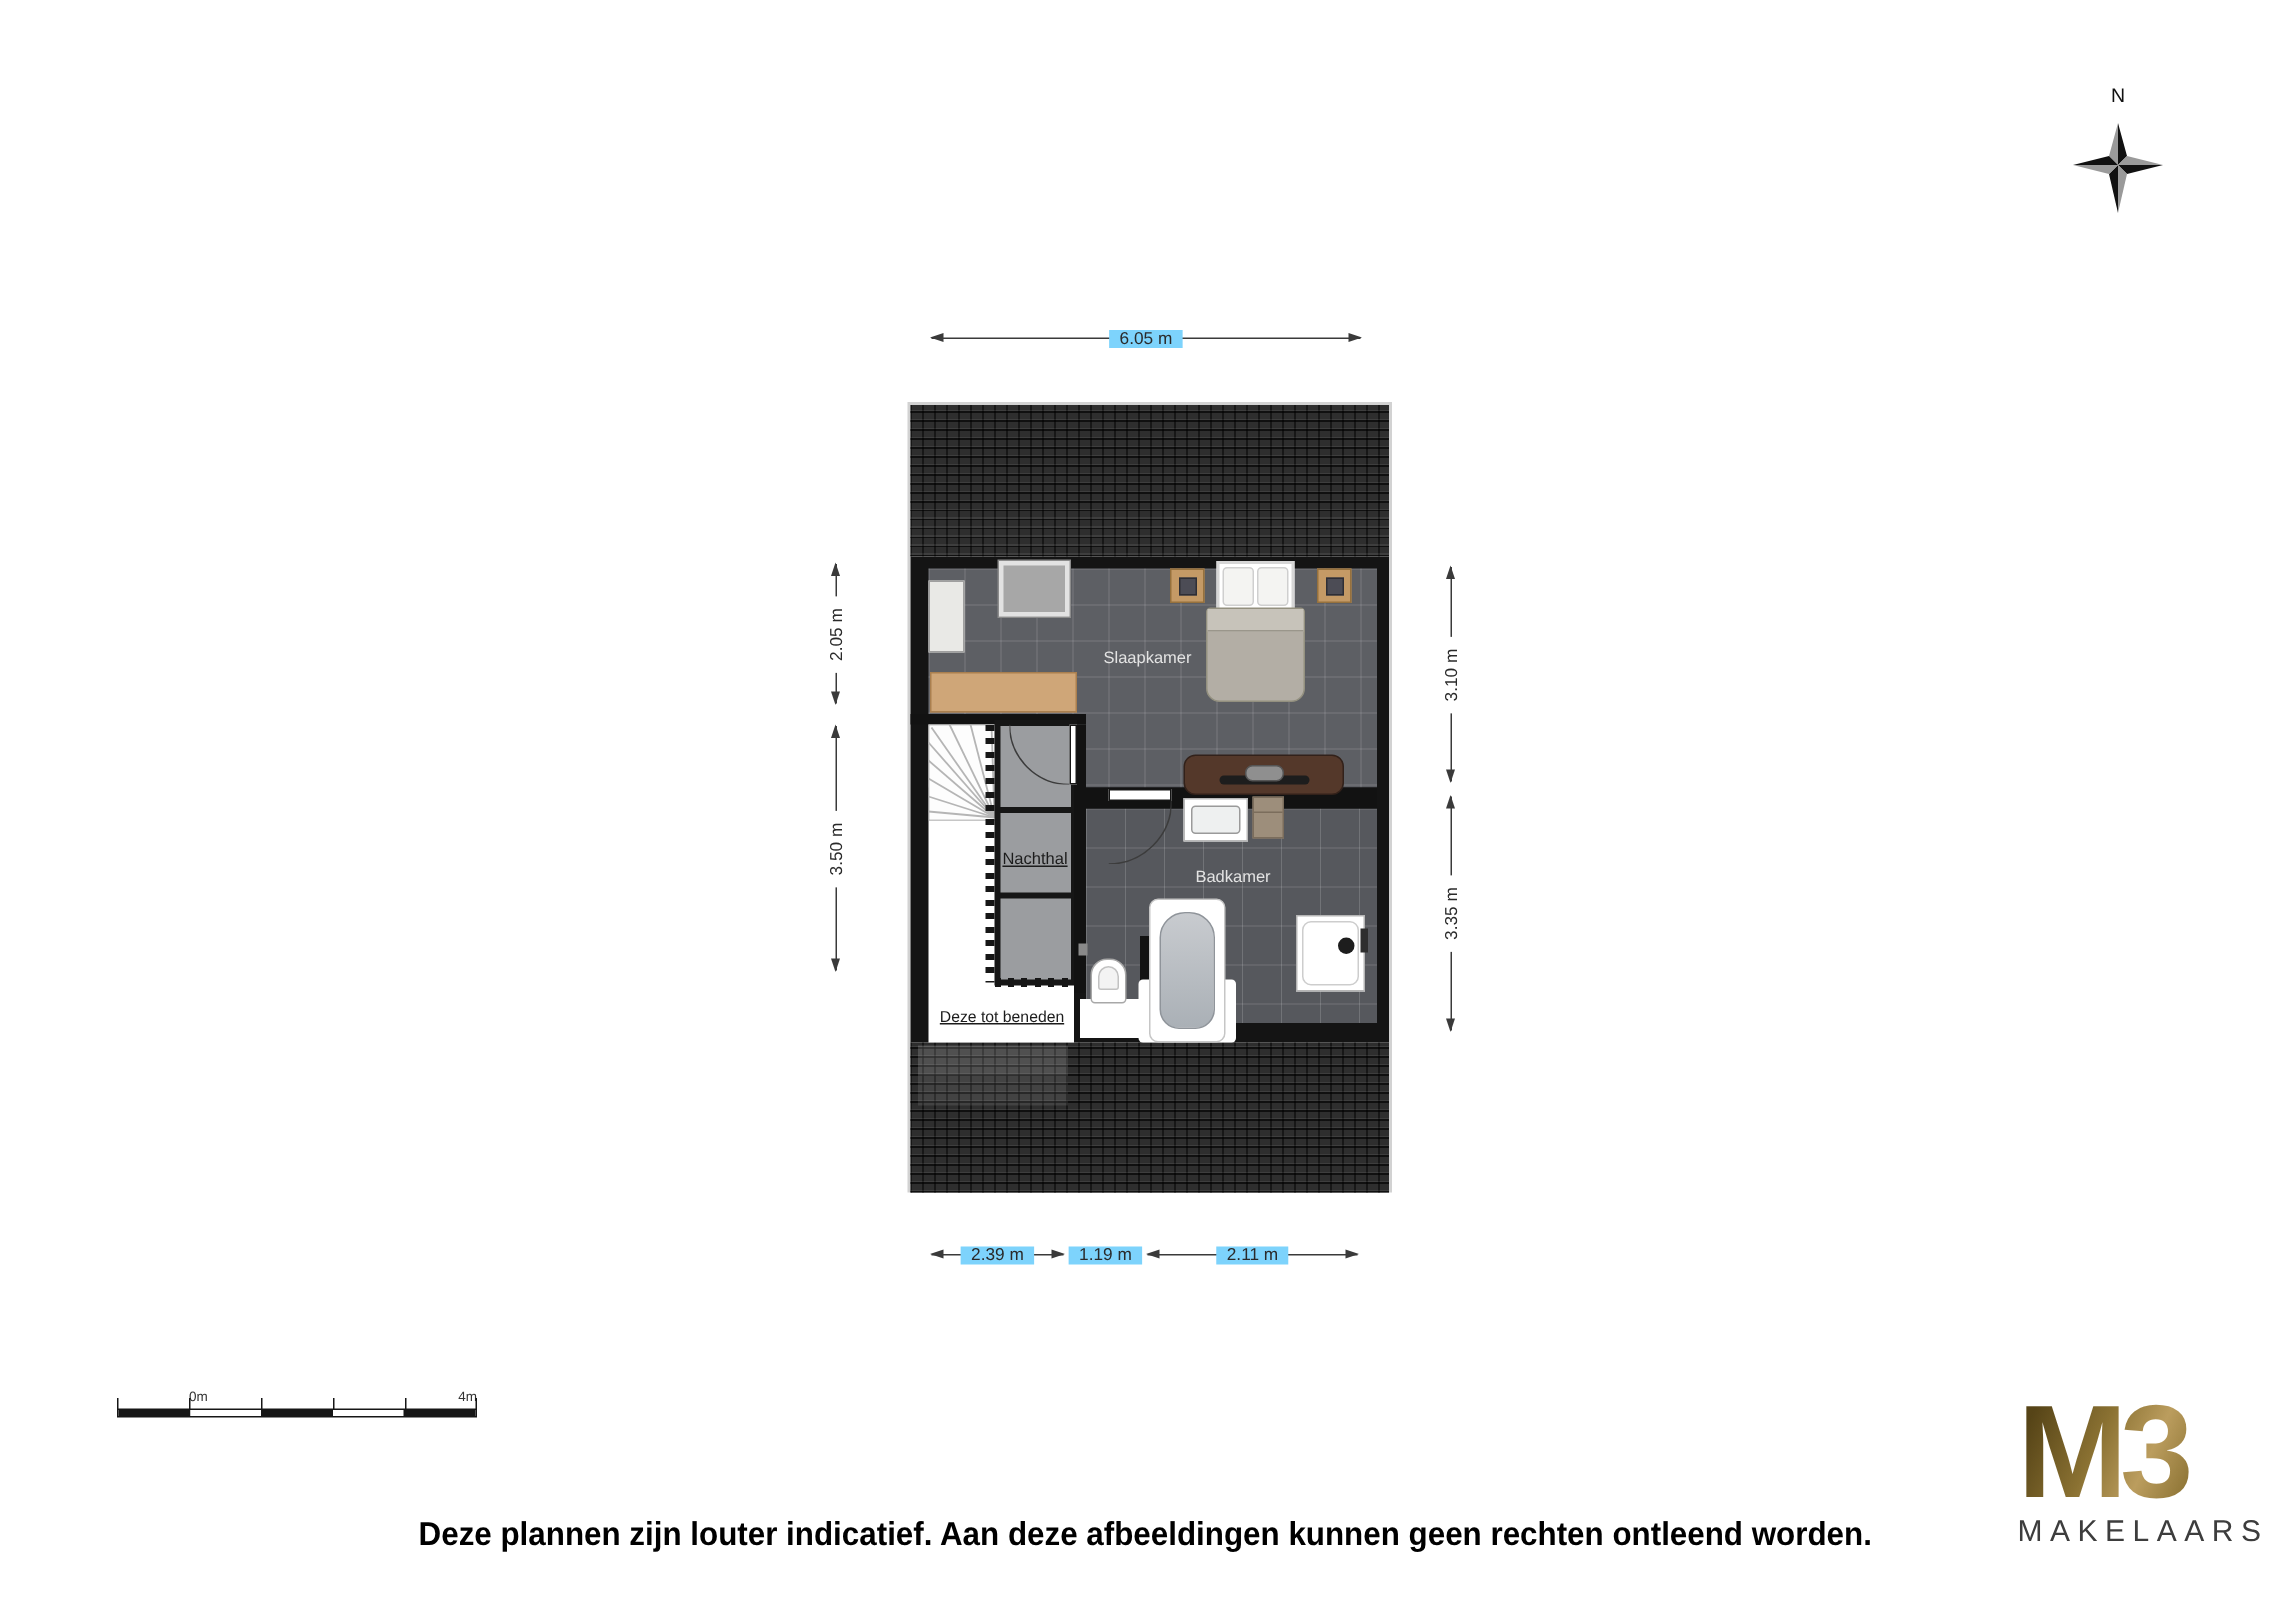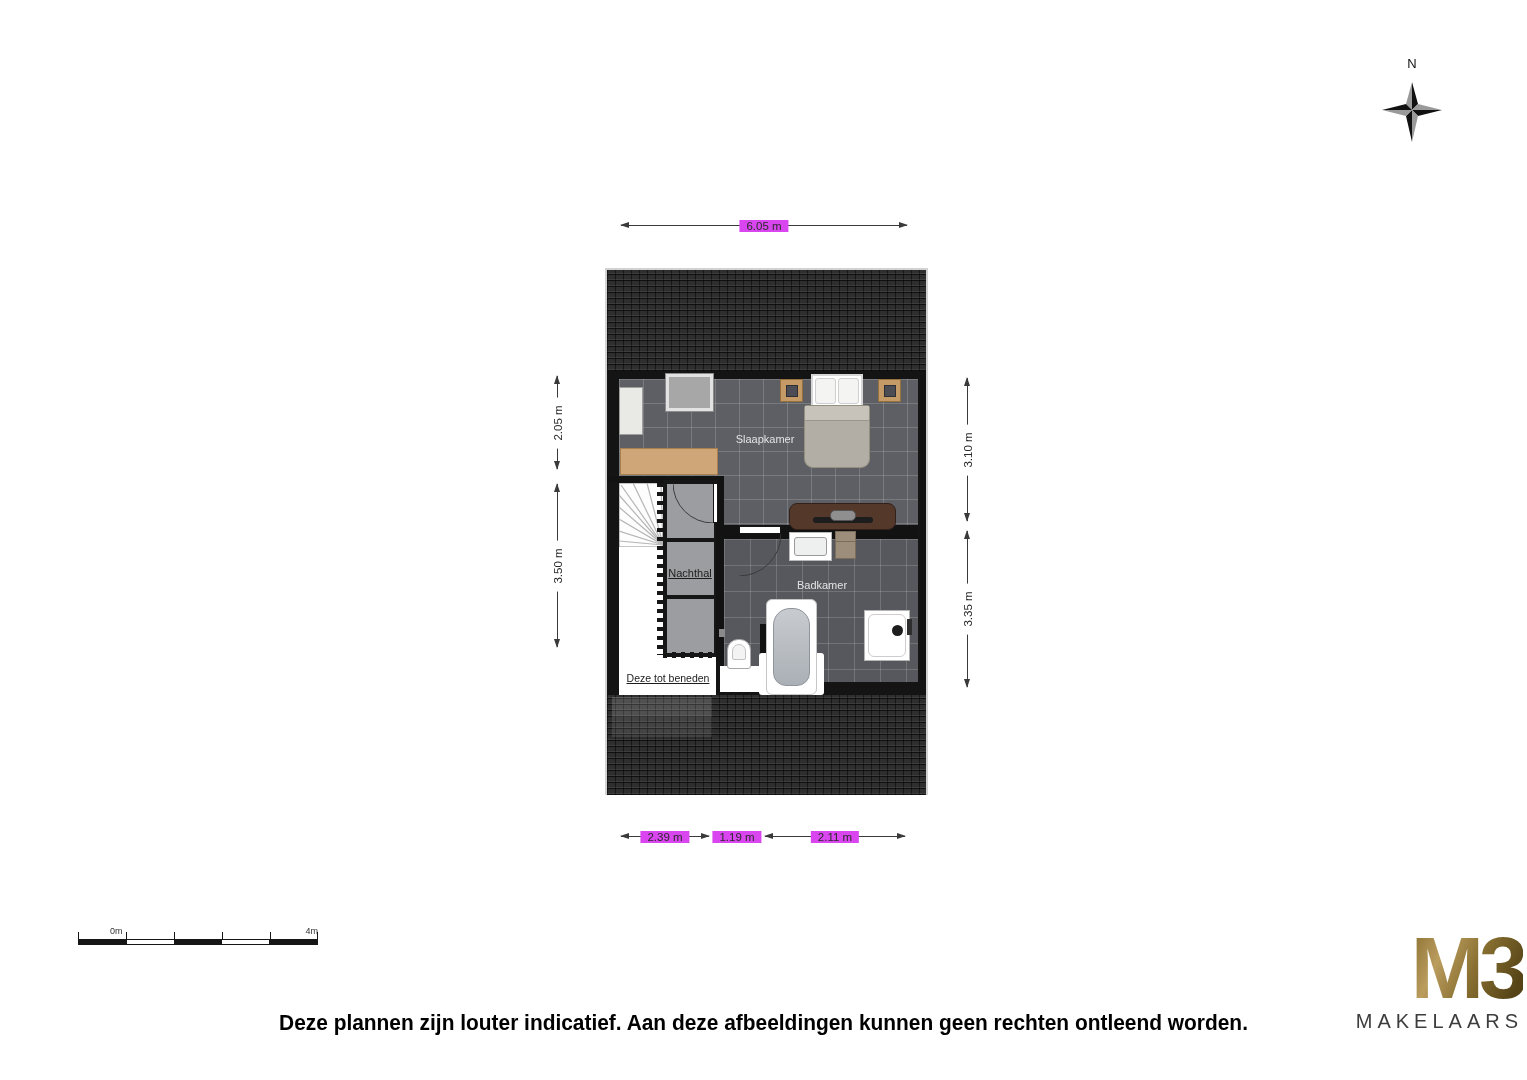--- a/index.html
+++ b/index.html
@@ -36,42 +36,42 @@
 
   
   .white-item{background:#ffffff;border:1px solid #b9b9b9;}
   .wood{background:#cfa678;border:1px solid #aa7f4e;}
 
   
   .dim-h{position:absolute;height:14px;}
   .dim-h .ln{position:absolute;top:6px;left:1px;right:1px;height:1px;background:#3a3a3a;}
   .dim-h .al{position:absolute;left:0;top:3px;width:0;height:0;border-top:3.5px solid transparent;border-bottom:3.5px solid transparent;border-right:9px solid #3a3a3a;}
   .dim-h .ar{position:absolute;right:0;top:3px;width:0;height:0;border-top:3.5px solid transparent;border-bottom:3.5px solid transparent;border-left:9px solid #3a3a3a;}
-  .dim-h .lbl{position:absolute;left:50%;top:50%;transform:translate(-50%,-50%);background:#d946ef;padding:0 7px;font-size:11.5px;color:#2a2a2a;white-space:nowrap;}
+  .dim-h .lbl{position:absolute;left:50%;top:50%;transform:translate(-50%,-50%);background:#7dd3fc;padding:0 7px;font-size:11.5px;color:#2a2a2a;white-space:nowrap;}
   .dim-v{position:absolute;width:14px;}
   .dim-v .ln{position:absolute;left:6px;top:1px;bottom:1px;width:1px;background:#3a3a3a;}
   .dim-v .au{position:absolute;top:0;left:3px;width:0;height:0;border-left:3.5px solid transparent;border-right:3.5px solid transparent;border-bottom:9px solid #3a3a3a;}
   .dim-v .ad{position:absolute;bottom:0;left:3px;width:0;height:0;border-left:3.5px solid transparent;border-right:3.5px solid transparent;border-top:9px solid #3a3a3a;}
   .dim-v .lbl{position:absolute;left:50%;top:50%;transform:translate(-50%,-50%) rotate(-90deg);background:#fff;padding:0 8px;font-size:11.5px;color:#2a2a2a;white-space:nowrap;}
 
   
   .scalebar{position:absolute;left:78px;top:926px;width:240px;height:24px;}
   .scalebar .bar{position:absolute;left:0;top:13px;width:240px;height:6px;border:1px solid #161616;display:flex;}
   .scalebar .seg{flex:1;}
   .scalebar .seg.b{background:#161616;}
   .scalebar .seg.w{background:#ffffff;}
   .scalebar .tick{position:absolute;top:6px;width:1px;height:8px;background:#161616;}
   .scalebar .cap{position:absolute;top:0;font-size:9px;color:#333;}
 
   
   .disclaimer{position:absolute;left:0;top:1010px;width:100%;text-align:center;
       font-size:22px;font-weight:bold;color:#000;letter-spacing:0;transform:scaleX(.95);}
 
   
-  .logo{position:absolute;left:1345px;top:926px;width:178px;text-align:right;}
+  .logo{position:absolute;left:1345px;top:926px;width:178px;text-align:left;}
   .logo .m3{font-size:88px;line-height:0.95;font-weight:800;letter-spacing:-5px;
       background:linear-gradient(115deg,#564417 8%,#8a7132 32%,#bb9d5e 50%,#8a7132 68%,#564417 92%);
       -webkit-background-clip:text;background-clip:text;color:transparent;}
   .logo .sub{font-size:20px;font-weight:400;color:#3d3d3d;letter-spacing:5px;margin-top:0px;}
 </style>
 </head>
 <body>
 
 <div class="stage">
 
@@ -246,21 +246,21 @@
     <span class="lbl">1.19 m</span>
   </div>
   <div class="dim-h" style="left:764px;top:830px;width:142px;">
     <div class="ln"></div>
       <div class="al"></div>
       <div class="ar"></div>
     <span class="lbl">2.11 m</span>
   </div>
 
   <div class="scalebar">
-    <span class="cap" style="left:0;padding-left:32px;">0m</span>
+    <span class="cap" style="left:16px;padding-left:32px;">0m</span>
     <span class="cap" style="right:0;">4m</span>
     <div class="bar">
       <div class="seg b"></div>
         <div class="seg w"></div>
         <div class="seg b"></div>
         <div class="seg w"></div>
         <div class="seg b"></div>
     </div>
     <div class="tick" style="left:0;"></div>
     <div class="tick" style="left:48px;"></div>

